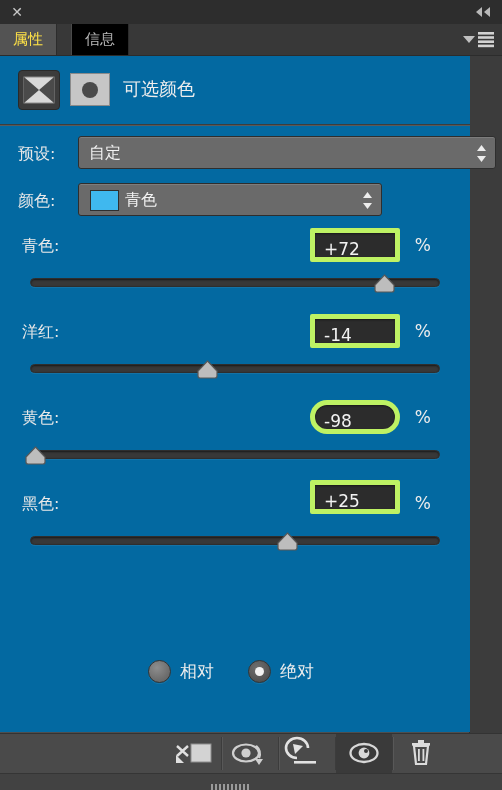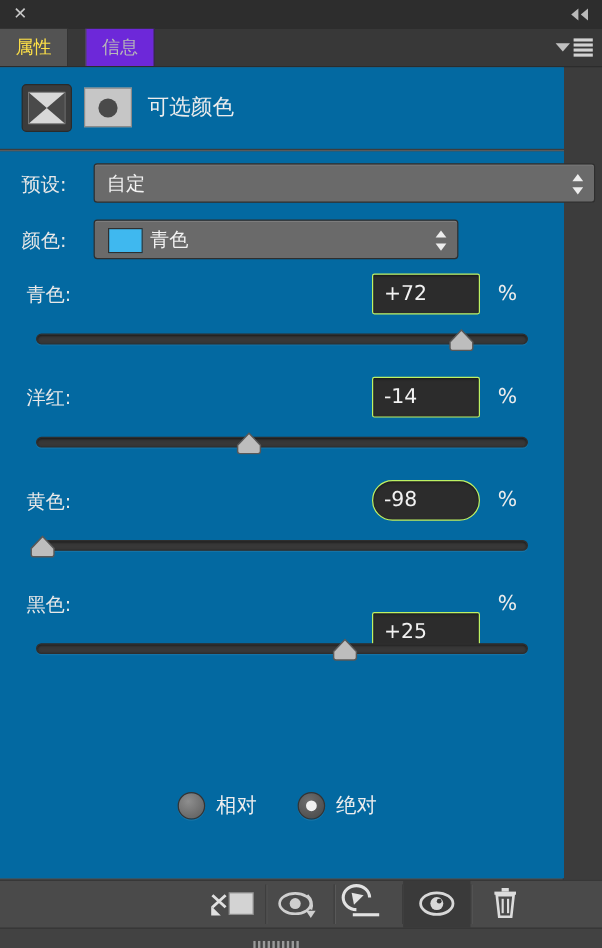--- a/index.html
+++ b/index.html
@@ -78,21 +78,21 @@
     color: #b4b4b4;
     cursor: pointer;
     box-sizing: border-box;
   }
   .tab.active {
     background: #535353;
     color: #fde047;
     border-right: 1px solid #2c2c2c;
   }
   .tab.inactive {
-    background: #6d28d9;
+    background: #000000;
     color: #b8b8b8;
     border-right: 1px solid #2c2c2c;
     border-left: 1px solid #4a4a4a;
   }
   #tab-props { left: 0; }
   #tab-info  { left: 71px; }
 
   .panel-menu {
     position: absolute;
     right: 7px; top: 7px;
@@ -201,21 +201,21 @@
     position: absolute;
     left: 22px;
     font-size: 16px;
     color: #e8e8e8;
   }
   .valbox {
     position: absolute;
     right: 70px;
     width: 90px; height: 34px;
     background: #2c2c2c;
-    border: 1px solid #bef264;
+    border: 5px solid #bef264;
     border-radius: 2px;
     box-sizing: border-box;
     cursor: text;
     box-shadow: inset 0 1px 2px rgba(0,0,0,0.45);
   }
   .valbox span {
     position: absolute;
     left: 9px; top: 0;
     height: 32px; line-height: 32px;
     font-size: 17px;
@@ -413,21 +413,21 @@
         <div class="valbox" style="top: 344px; border-radius: 17px;">
           <span>-98</span>
         </div>
         <div class="pct" style="top: 351px;">%</div>
         <div class="track" style="top: 394px;">
           <div class="thumb" style="left: 4.1px;"><svg width="23" height="19" viewBox="0 0 23 19">
               <path d="M11.5 1 L21 11 L21 16 Q21 18 19 18 L4 18 Q2 18 2 16 L2 11 Z" fill="#bdbdbd" stroke="#585858" stroke-width="1.2"></path>
             </svg></div>
         </div>
         <div class="slider-label" style="top: 438px;">黑色:</div>
-        <div class="valbox" style="top: 454px; padding-left: 11px;">
+        <div class="valbox" style="top: 424px; padding-left: 11px;">
           <span>+25</span>
         </div>
         <div class="pct" style="top: 437px;">%</div>
         <div class="track" style="top: 480px;">
           <div class="thumb" style="left: 256.25px;"><svg width="23" height="19" viewBox="0 0 23 19">
               <path d="M11.5 1 L21 11 L21 16 Q21 18 19 18 L4 18 Q2 18 2 16 L2 11 Z" fill="#bdbdbd" stroke="#585858" stroke-width="1.2"></path>
             </svg></div>
         </div>
       </div>
 

